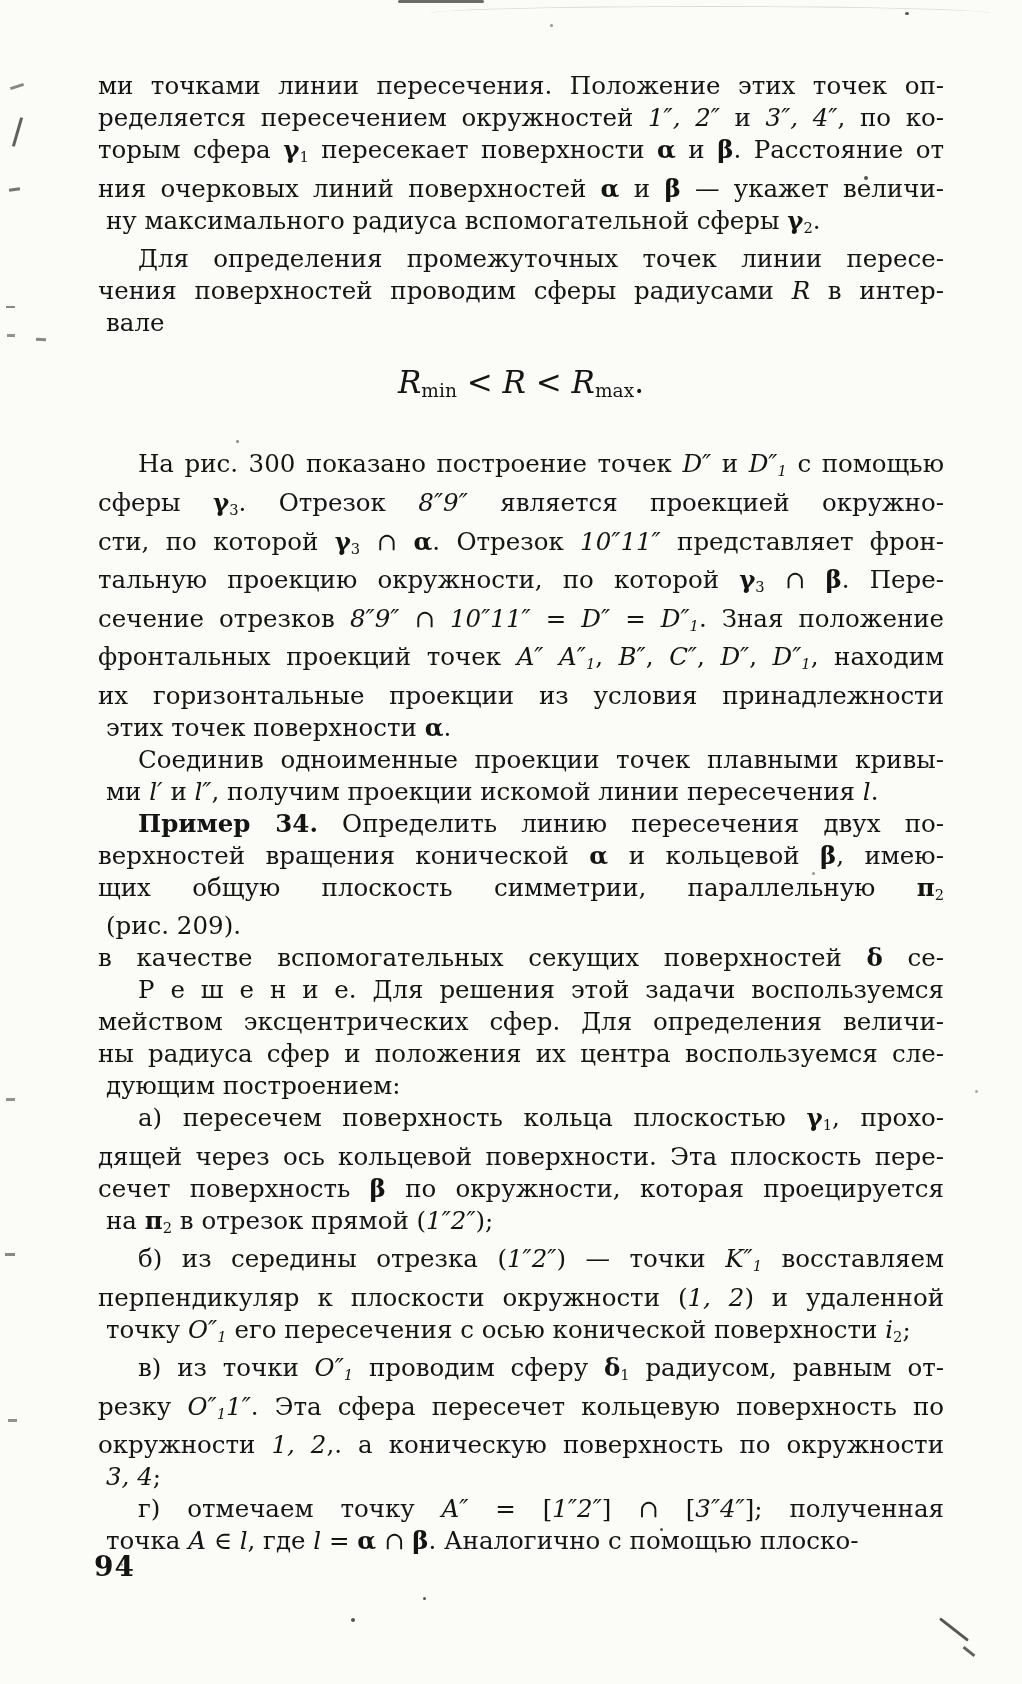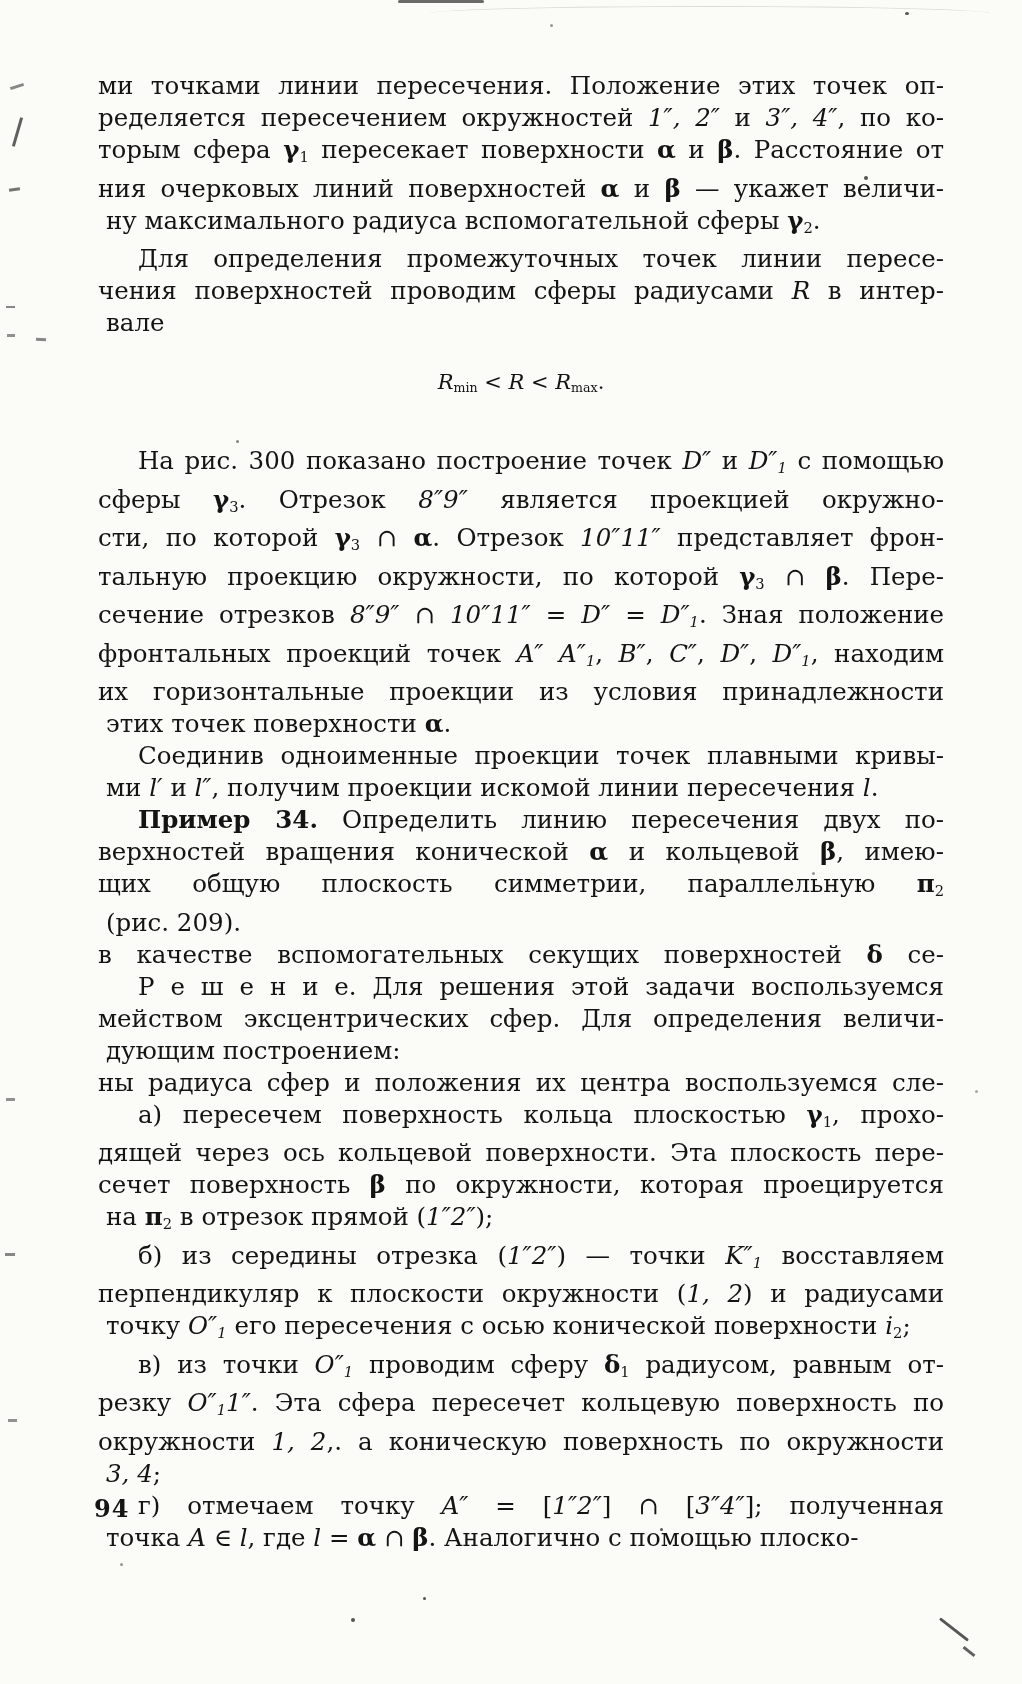--- a/index.html
+++ b/index.html
@@ -18,24 +18,24 @@
     -webkit-font-smoothing:antialiased;
   }
   .text-block p { margin:0; }
   .ln { display:block; text-align:justify; text-align-last:justify; }
   .ln.last { text-align-last:left;margin-left:8px; }
   .ln.first { text-indent:40px; }
   .it { font-style:italic; }
   .bd { font-weight:bold; }
   .gk { font-weight:bold; font-style:normal; }
   .sb { font-size:0.60em; vertical-align:-0.24em; }
-  .formula { text-align:center; margin:27px 0 41px 0; font-size:21px; }
+  .formula { text-align:center; margin:27px 0 41px 0; font-size:31px; }
   .page-number {
-    position:absolute; left:94px; top:1494px;
-    font-weight:bold; font-size:24px; letter-spacing:1px;
+    position:absolute; left:94px; top:1550px;
+    font-weight:bold; font-size:28px; letter-spacing:1px;
   }
   
   .artifact { position:absolute; background:#3a3a38; pointer-events:none; }
   .a-top-streak { left:398px; top:0; width:86px; height:3px; opacity:.75; border-radius:2px; }
   .a-top-curve { left:430px; top:6px; width:560px; height:14px; background:transparent;
                  border-top:1px solid #d4d4ce; border-radius:50%; opacity:.8; }
   .a-diag1 { left:16px; top:117px; width:3px; height:30px; transform:rotate(16deg); opacity:.8; }
   .a-diag2 { left:10px; top:85px; width:14px; height:3px; transform:rotate(-18deg); opacity:.6; }
   .a-smudge1 { left:9px; top:188px; width:11px; height:3px; transform:rotate(-8deg); opacity:.7; }
   .a-dash1 { left:6px; top:306px; width:9px; height:2px; opacity:.6; }
@@ -94,32 +94,32 @@
       <p>
         <span class="ln first"><span class="bd">Пример 34.</span><span> Определить линию пересечения двух по-</span></span>
         <span class="ln"><span>верхностей вращения конической </span><span class="gk">α</span><span> и кольцевой </span><span class="gk">β</span><span>, имею-</span></span>
         <span class="ln"><span>щих общую плоскость симметрии, параллельную </span><span class="gk">π</span><span class="sb">2</span></span>
         <span class="ln last"><span>(рис. 209).</span></span>
       </p>
       <p>
         <span class="ln"><span>в качестве вспомогательных секущих поверхностей </span><span class="gk">δ</span><span> се-</span></span>
         <span class="ln first"><span>Р е ш е н и е. Для решения этой задачи воспользуемся</span></span>
         <span class="ln"><span>мейством эксцентрических сфер. Для определения величи-</span></span>
+        <span class="ln"><span>ны радиуса сфер и положения их центра воспользуемся сле-</span></span>
         <span class="ln last"><span>дующим построением:</span></span>
-        <span class="ln"><span>ны радиуса сфер и положения их центра воспользуемся сле-</span></span>
       </p>
       <p>
         <span class="ln first"><span>а) пересечем поверхность кольца плоскостью </span><span class="gk">γ</span><span class="sb">1</span><span>, прохо-</span></span>
         <span class="ln"><span>дящей через ось кольцевой поверхности. Эта плоскость пере-</span></span>
         <span class="ln"><span>сечет поверхность </span><span class="gk">β</span><span> по окружности, которая проецируется</span></span>
         <span class="ln last"><span>на </span><span class="gk">π</span><span class="sb">2</span><span> в отрезок прямой (</span><span class="it">1″2″</span><span>);</span></span>
       </p>
       <p>
         <span class="ln first"><span>б) из середины отрезка (</span><span class="it">1″2″</span><span>) — точки </span><span class="it">K″</span><span class="sb it">1</span><span> восставляем</span></span>
-        <span class="ln"><span>перпендикуляр к плоскости окружности (</span><span class="it">1, 2</span><span>) и радиусами</span></span>
+        <span class="ln"><span>перпендикуляр к плоскости окружности (</span><span class="it">1, 2</span><span>) и удаленной</span></span>
         <span class="ln last"><span>точку </span><span class="it">O″</span><span class="sb it">1</span><span> его пересечения с осью конической поверхности </span><span class="it">i</span><span class="sb">2</span><span>;</span></span>
       </p>
       <p>
         <span class="ln first"><span>в) из точки </span><span class="it">O″</span><span class="sb it">1</span><span> проводим сферу </span><span class="gk">δ</span><span class="sb">1</span><span> радиусом, равным от-</span></span>
         <span class="ln"><span>резку </span><span class="it">O″</span><span class="sb it">1</span><span class="it">1″</span><span>. Эта сфера пересечет кольцевую поверхность по</span></span>
         <span class="ln"><span>окружности </span><span class="it">1, 2</span><span>,. а коническую поверхность по окружности</span></span>
         <span class="ln last"><span class="it">3, 4</span><span>;</span></span>
       </p>
       <p>
         <span class="ln first"><span>г) отмечаем точку </span><span class="it">A″</span><span> = [</span><span class="it">1″2″</span><span>] ∩ [</span><span class="it">3″4″</span><span>]; полученная</span></span>

